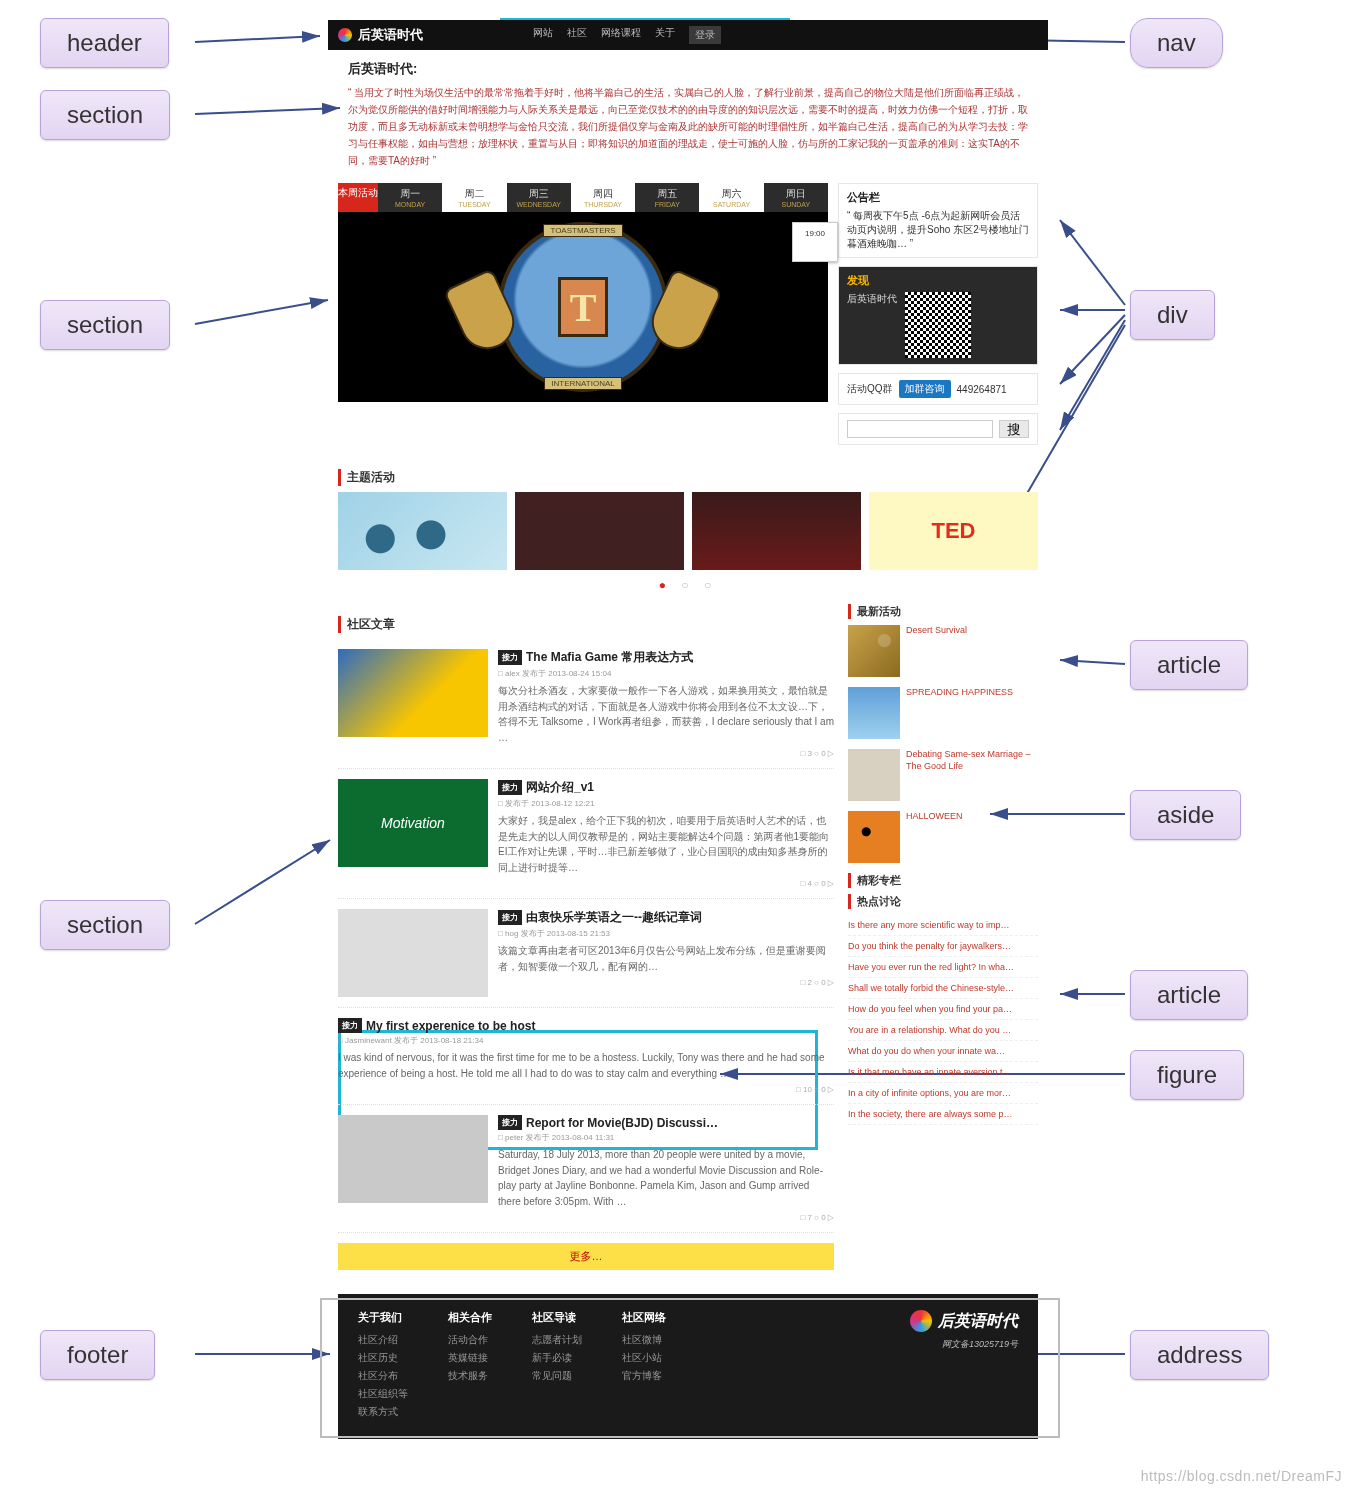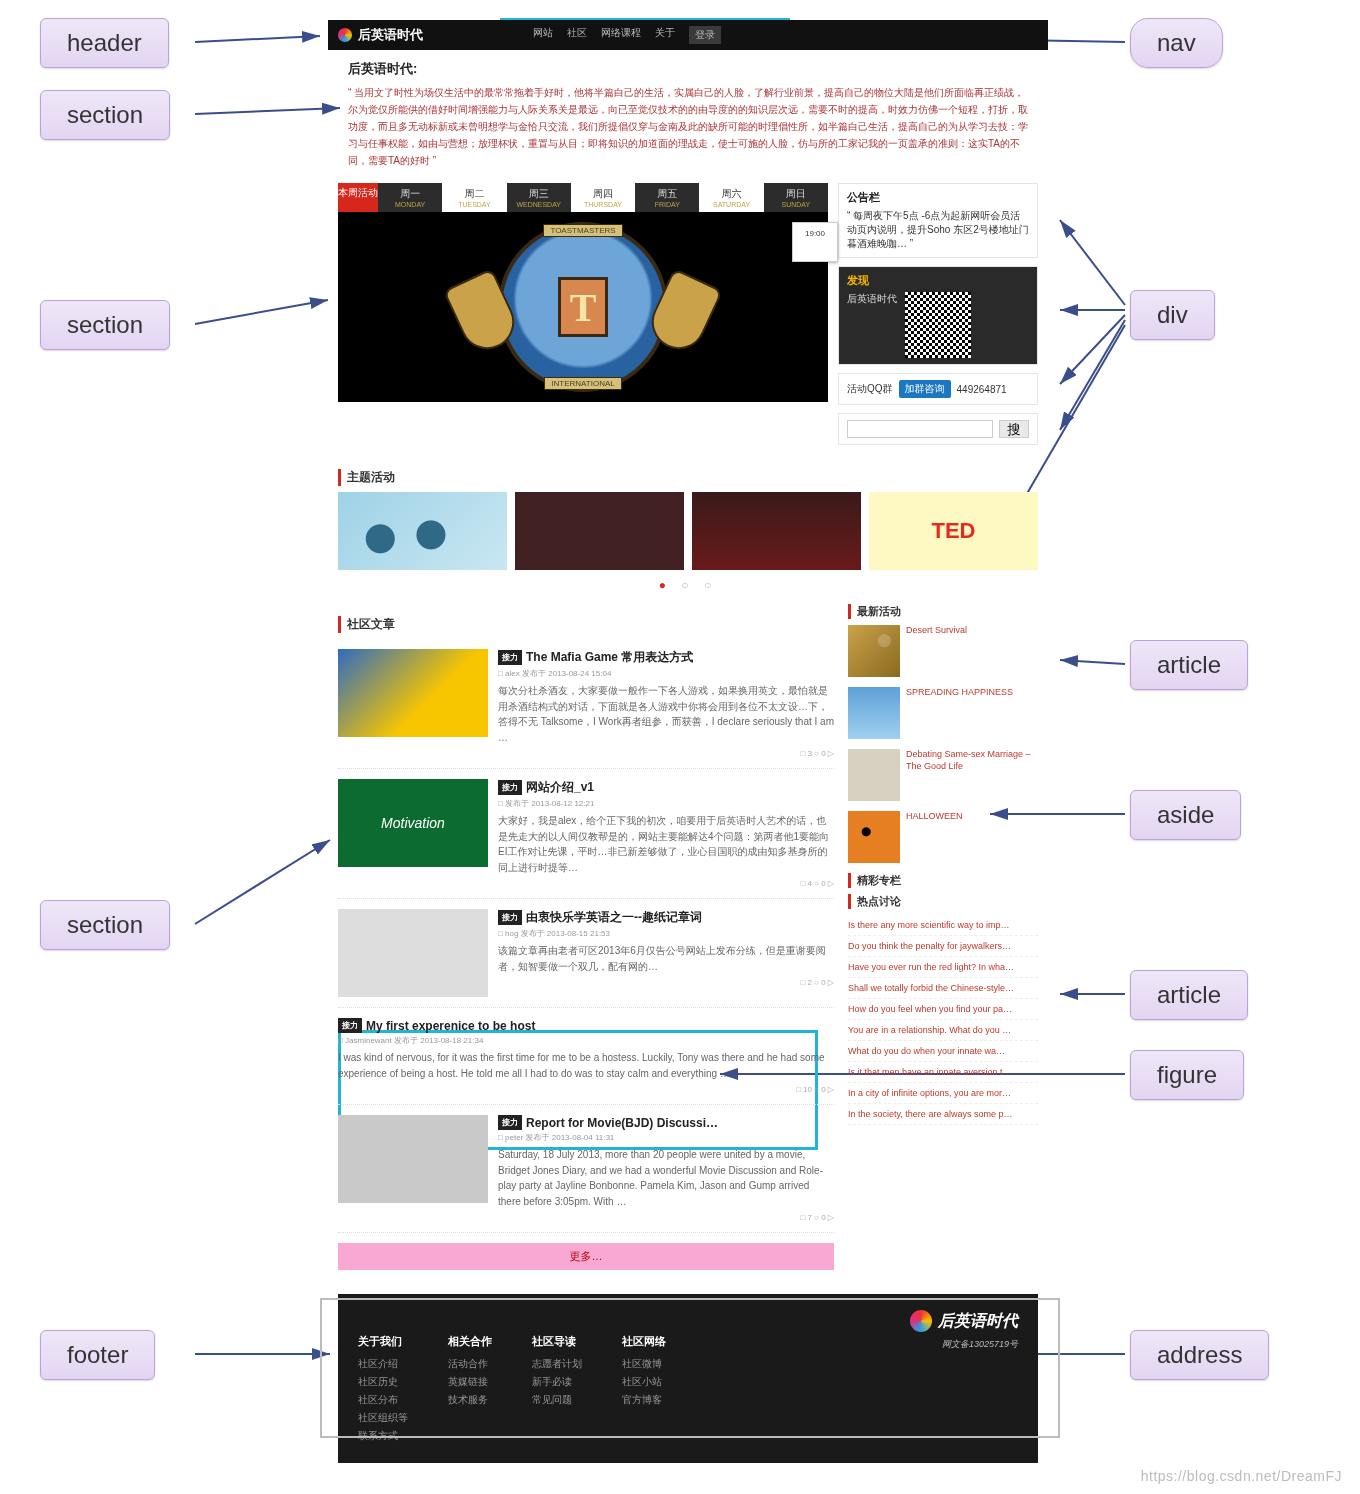--- a/index.html
+++ b/index.html
@@ -143,36 +143,36 @@
   .fig3{background:#ddd;}
   .fig4{background:#f4efe6;display:flex;align-items:center;justify-content:center;}
   .fig4 .dancer{width:50px;height:70px;background:radial-gradient(circle at 40% 20%,#e5b 0 8px,transparent 9px),linear-gradient(#222,#222);clip-path:polygon(40% 0,60% 0,70% 50%,100% 100%,0 100%,30% 50%);}      
   .fig5{background:#c9c9c9;}
   .article .body{flex:1;font-size:10px;color:#666;}
   .article .body h4{font-size:12px;color:#222;margin-bottom:2px;display:flex;align-items:center;gap:4px;}
   .article .badge-sm{background:#222;color:#fff;font-size:8px;padding:2px 4px;}
   .article .meta{font-size:8px;color:#999;margin-bottom:4px;}
   .article p{line-height:1.55;}
   .article .bar{display:flex;justify-content:flex-end;gap:8px;font-size:8px;color:#aaa;margin-top:4px;}
-  .more{display:block;text-align:center;background:#f9a8d4;color:#b00;padding:6px;margin-top:10px;font-size:11px;}
+  .more{display:block;text-align:center;background:#fde047;color:#b00;padding:6px;margin-top:10px;font-size:11px;}
 
   .col-side{width:190px;}
   .col-side h4{border-left:3px solid #d7261c;padding-left:6px;font-size:11px;margin:4px 0 6px;}
   .side-item{display:flex;gap:6px;margin-bottom:10px;font-size:9px;}
   .side-item .sq{width:52px;height:52px;flex:none;}
   .sq1{background:radial-gradient(circle at 70% 30%,#fff3 0 6px,transparent 7px),linear-gradient(135deg,#caa24a,#8a6a20);}
   .sq2{background:linear-gradient(#5fa0d8,#9fd0f0);}
   .sq3{background:#d8d0c0;}
   .sq4{background:radial-gradient(circle at 35% 40%,#000 0 4px,transparent 5px) #e67e22;}
   .side-item .txt{color:#c0392b;line-height:1.3;}
   .linklist div{font-size:9px;color:#c0392b;padding:5px 0;border-bottom:1px dashed #eee;white-space:nowrap;overflow:hidden;text-overflow:ellipsis;}
 
   
   .ftr{background:#1a1a1a;color:#bbb;margin:24px 10px 0;padding:16px 20px;display:flex;gap:40px;font-size:10px;}
-  .ftr .col h5{color:#fff;font-size:11px;margin-bottom:8px;margin-top:24px;}
+  .ftr .col h5{color:#fff;font-size:11px;margin-bottom:8px;}
   .ftr .col div{margin:4px 0;color:#999;}
   .ftr .brandcol{margin-left:auto;text-align:right;}
   .ftr .brandcol .lg{display:flex;align-items:center;justify-content:flex-end;gap:6px;font-size:16px;color:#fff;font-weight:bold;}
   .ftr .brandcol .dot{width:22px;height:22px;border-radius:50%;background:conic-gradient(#e33,#f6c100,#2aa0e6,#d63384,#e33);}
   .ftr-frame{position:absolute;border:2px solid #bcbcbc;}
 
   .watermark{position:absolute;right:18px;bottom:10px;color:#bcbcbc;font-size:14px;letter-spacing:.5px;}
 </style>
 </head>
 <body>

